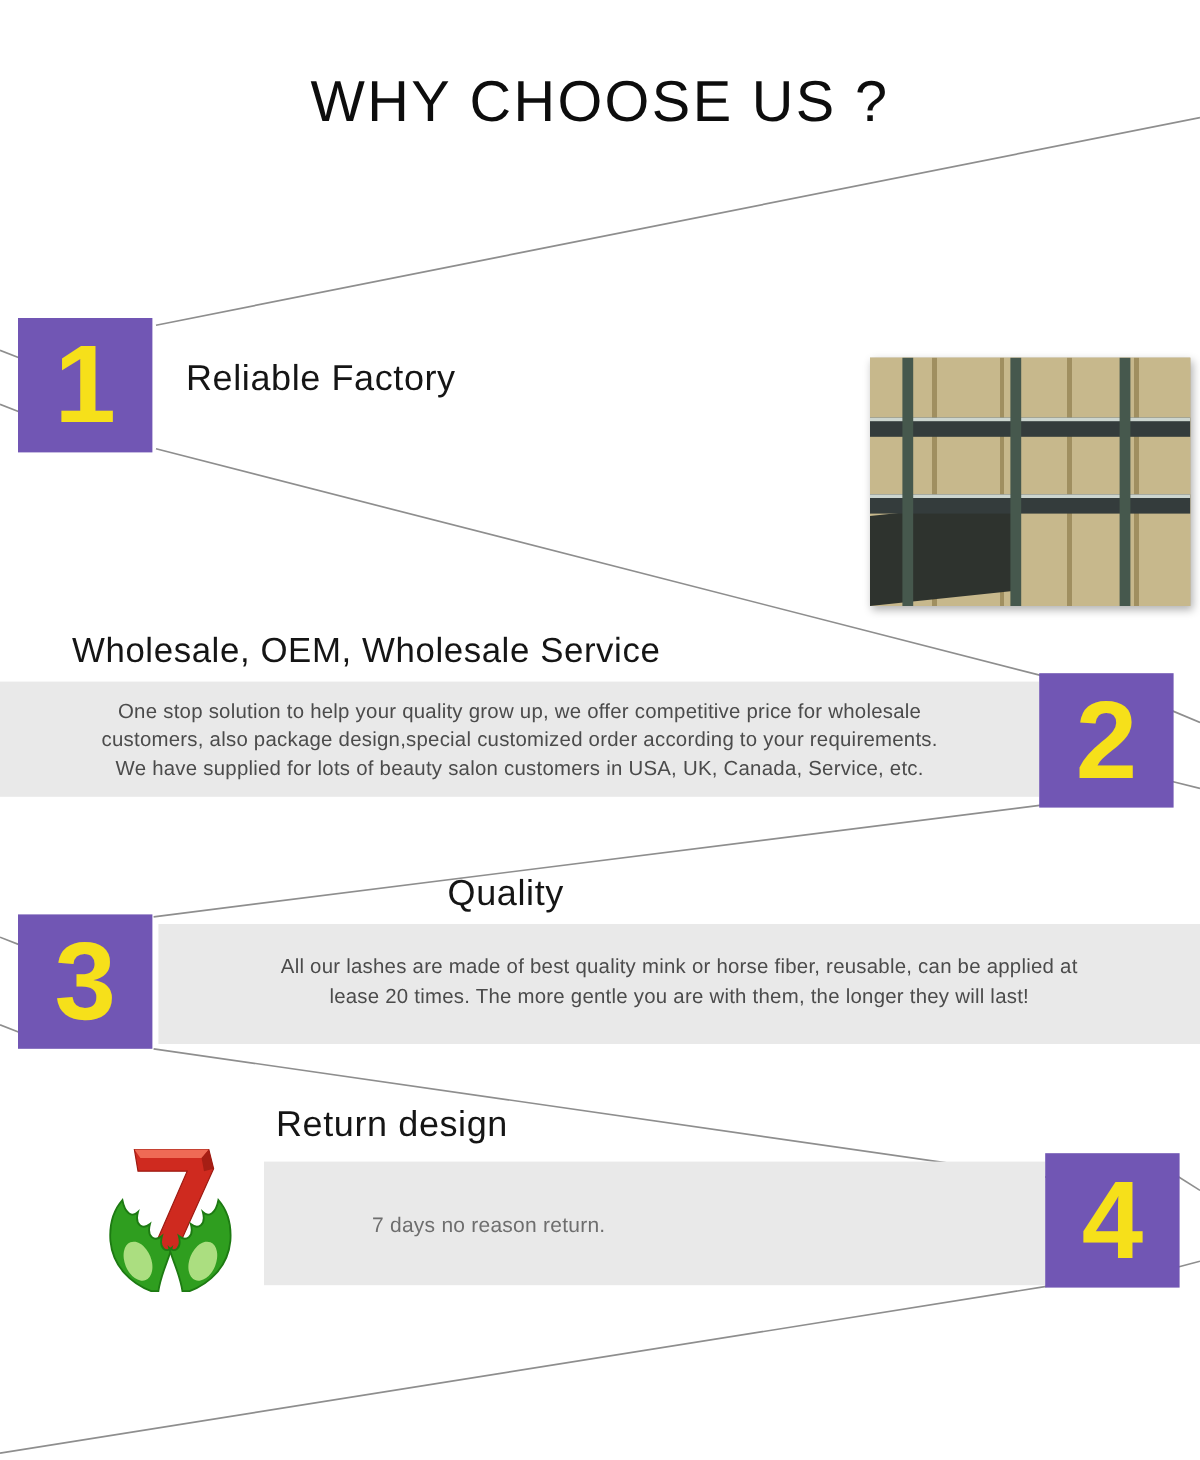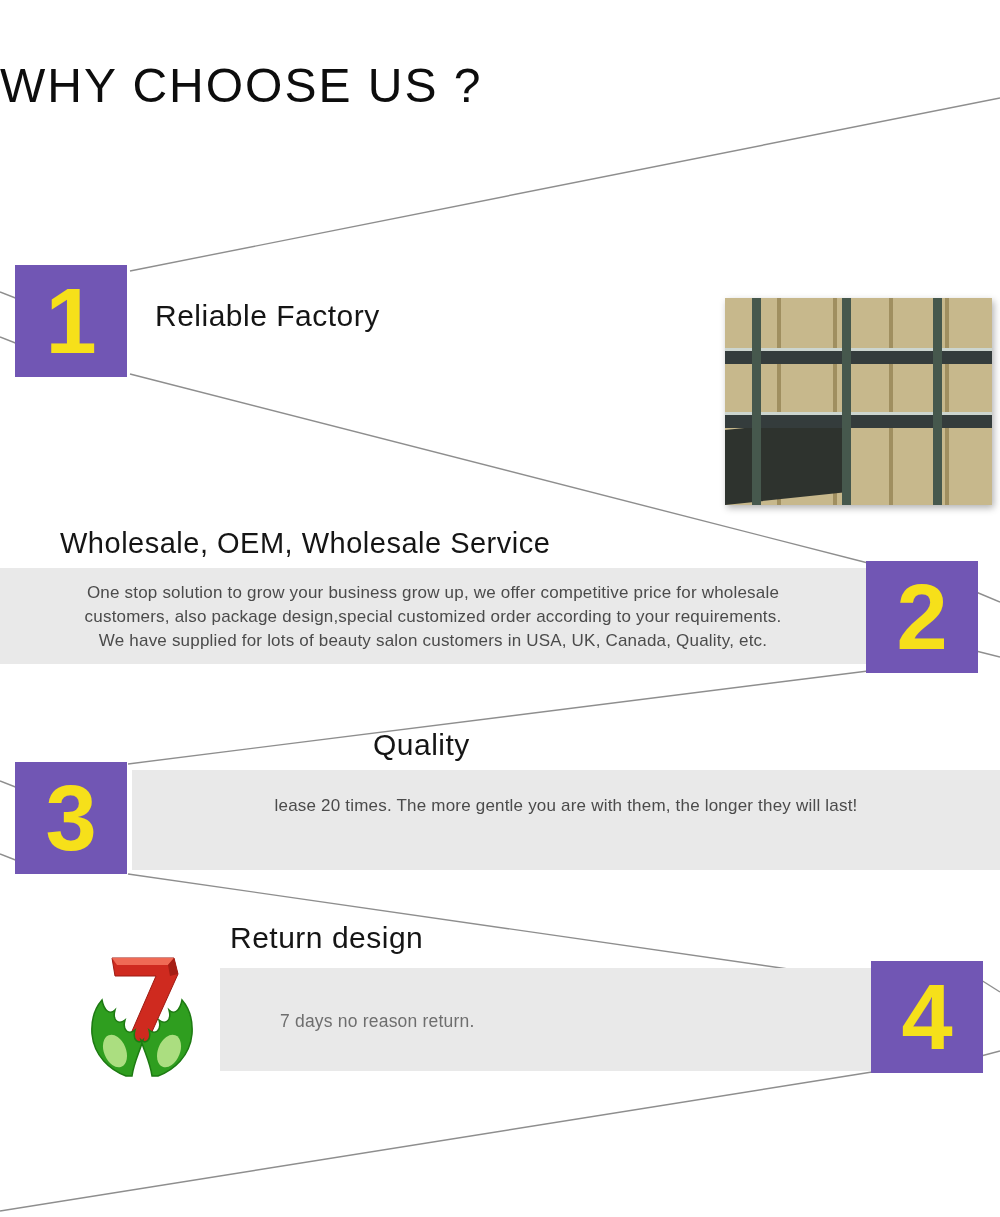--- a/index.html
+++ b/index.html
@@ -19,21 +19,21 @@
   .num-square .num{
     font-size:92px;font-weight:700;color:#f6e01a;line-height:1;
     font-family:"Liberation Sans", sans-serif;
   }
   
   .heading{
     position:absolute;text-align:left;color:#151515;
     font-size:30px;letter-spacing:0.5px;z-index:4;white-space:nowrap;
   }
   #main-title{
-    position:absolute;left:0;top:58px;width:1000px;
+    position:absolute;left:0;top:58px;width:1000px;text-align:center;
     font-size:48px;letter-spacing:2px;color:#0d0d0d;z-index:4;white-space:nowrap;
   }
   
   .gray-box{position:absolute;background:#e9e9e9;z-index:2;}
   .gray-box .bodyline{
     text-align:center;font-size:17px;line-height:24px;color:#4b4b4b;
     letter-spacing:0.2px;
   }
   
   .photo{position:absolute;z-index:2;overflow:hidden;}
@@ -112,30 +112,31 @@
     <div class="w-dark" data-interactable="false"></div>
     <div class="w-beam" style="top:24%;" data-interactable="false"></div>
     <div class="w-beam" style="top:55%;" data-interactable="false"></div>
     <div class="w-post" style="left:10%;" data-interactable="false"></div>
     <div class="w-post" style="left:44%;" data-interactable="false"></div>
     <div class="w-post" style="left:78%;" data-interactable="false"></div>
   </div>
 
   <div class="heading" style="left:60px;top:527px;width:700px;font-size:29px;" data-interactable="false">Wholesale, OEM, Wholesale Service</div>
   <div class="gray-box" style="left:0;top:568px;width:866px;height:96px;padding-top:13px;box-sizing:border-box;" data-interactable="false">
-    <div class="bodyline" data-interactable="false">One stop solution to grow your business grow up, we offer competitive price for wholesale</div>
+    <div class="bodyline" data-interactable="false">One stop solution to help your quality grow up, we offer competitive price for wholesale</div>
     <div class="bodyline" data-interactable="false">customers, also package design,special customized order according to your requirements.</div>
-    <div class="bodyline" data-interactable="false">We have supplied for lots of beauty salon customers in USA, UK, Canada, Quality, etc.</div>
+    <div class="bodyline" data-interactable="false">We have supplied for lots of beauty salon customers in USA, UK, Canada, Service, etc.</div>
   </div>
   <div class="num-square" style="left:866px;top:561px;" data-interactable="false">
     <span class="num" data-interactable="false">2</span>
   </div>
 
   <div class="heading" style="left:373px;top:728px;width:300px;" data-interactable="false">Quality</div>
   <div class="gray-box" style="left:132px;top:770px;width:868px;height:100px;padding-top:23px;box-sizing:border-box;" data-interactable="false">
+    <div class="bodyline" style="line-height:25px;" data-interactable="false">All our lashes are made of best quality mink or horse fiber, reusable, can be applied at</div>
     <div class="bodyline" style="line-height:25px;" data-interactable="false">lease 20 times. The more gentle you are with them, the longer they will last!</div>
   </div>
   <div class="num-square" style="left:15px;top:762px;" data-interactable="false">
     <span class="num" data-interactable="false">3</span>
   </div>
 
   <div class="heading" style="left:230px;top:921px;width:300px;" data-interactable="false">Return design</div>
 
   <div id="seven-day-return-icon" class="abs" data-interactable="false">
     <svg width="120" height="128" viewBox="0 0 120 128" data-interactable="false">
@@ -152,19 +153,19 @@
       </g>
 
       <g transform="translate(120,0) scale(-1,1)">
         <path d="M44,126 C28,120 12,106 10,84 C9,70 13,58 20,50 C22,61 28,65 33,60 C30,71 37,75 43,70 C40,81 47,85 53,80 C50,91 57,94 61,90 C58,101 52,112 50,126 Z" fill="#2f9e1f" stroke="#1d7a12" stroke-width="1.5"></path>
         <ellipse cx="33" cy="101" rx="11" ry="17" fill="#abde80" transform="rotate(-22 33 101)"></ellipse>
       </g>
     </svg>
   </div>
 
   <div class="gray-box" style="left:220px;top:968px;width:651px;height:103px;" data-interactable="false">
-    <div class="bodyline" style="text-align:left;padding-left:60px;padding-top:41px;font-size:17.5px;color:#6e6e6e;" data-interactable="false">7 days no reason return.</div>
+    <div class="bodyline" style="text-align:left;padding-left:90px;padding-top:41px;font-size:17.5px;color:#6e6e6e;" data-interactable="false">7 days no reason return.</div>
   </div>
   <div class="num-square" style="left:871px;top:961px;" data-interactable="false">
     <span class="num" data-interactable="false">4</span>
   </div>
 
 </div>
 
 </body></html>

